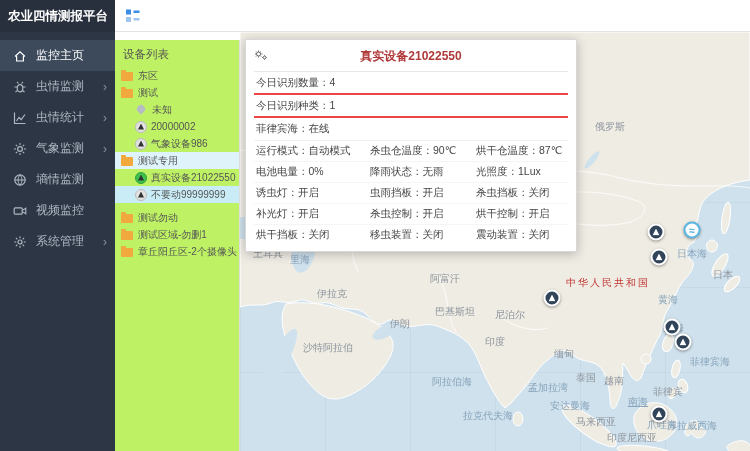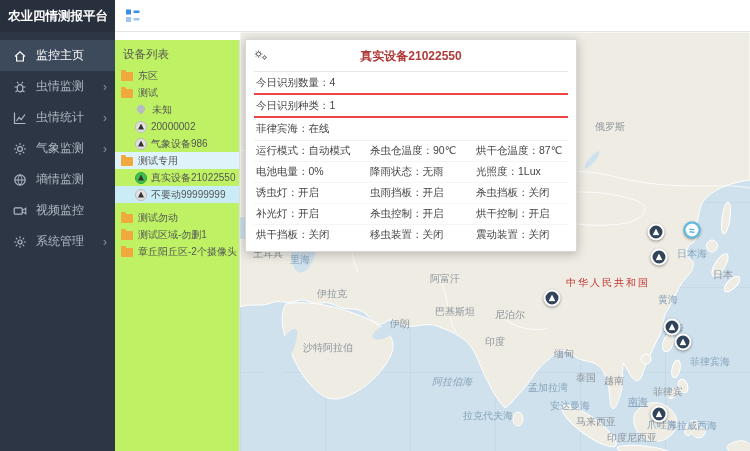--- a/index.html
+++ b/index.html
@@ -307,21 +307,21 @@
         <span class="map-label country" style="left: 356px; top: 390px;">马来西亚</span>
         <span class="map-label country" style="left: 392px; top: 406px;">印度尼西亚</span>
         <span class="map-label country" style="left: 483px; top: 243px;">日本</span>
         <span class="map-label sea" style="left: 60px; top: 228px;">里海</span>
         <span class="map-label sea" style="left: 452px; top: 222px;">日本海</span>
         <span class="map-label sea" style="left: 428px; top: 268px;">黄海</span>
         <span class="map-label sea" style="left: 434px; top: 296px;">东海</span>
         <span class="map-label sea" style="left: 470px; top: 330px;">菲律宾海</span>
         <span class="map-label sea" style="left: 398px; top: 370px; text-decoration: underline;">南海</span>
         <span class="map-label sea" style="left: 308px; top: 356px;">孟加拉湾</span>
-        <span class="map-label sea" style="left: 212px; top: 350px; font-style: italic;">阿拉伯海</span>
+        <span class="map-label sea" style="left: 212px; top: 350px;">阿拉伯海</span>
         <span class="map-label sea" style="left: 248px; top: 384px;">拉克代夫海</span>
         <span class="map-label sea" style="left: 330px; top: 374px;">安达曼海</span>
         <span class="map-label sea" style="left: 398px; top: 393px; margin-left: 24px;">爪哇海</span>
         <span class="map-label sea" style="left: 452px; top: 394px;">苏拉威西海</span>
       </div>
     <div id="map-markers">
         <div class="marker" style="left: 416px; top: 200px;">
           <i></i>
         </div>
         <div class="marker" style="left: 419px; top: 225px;">

